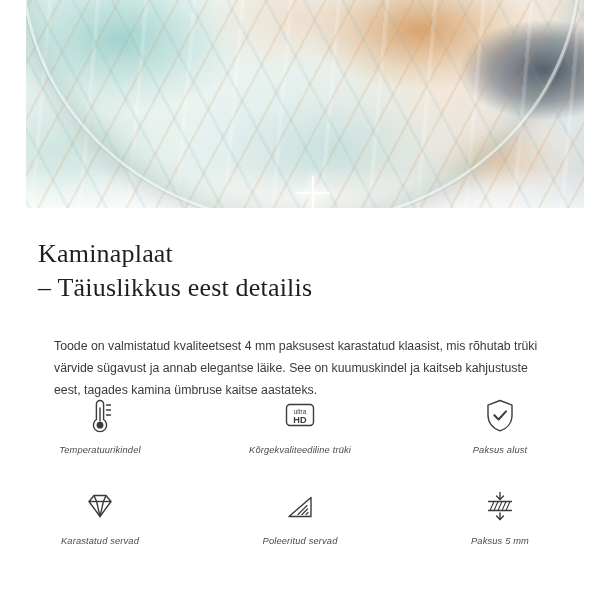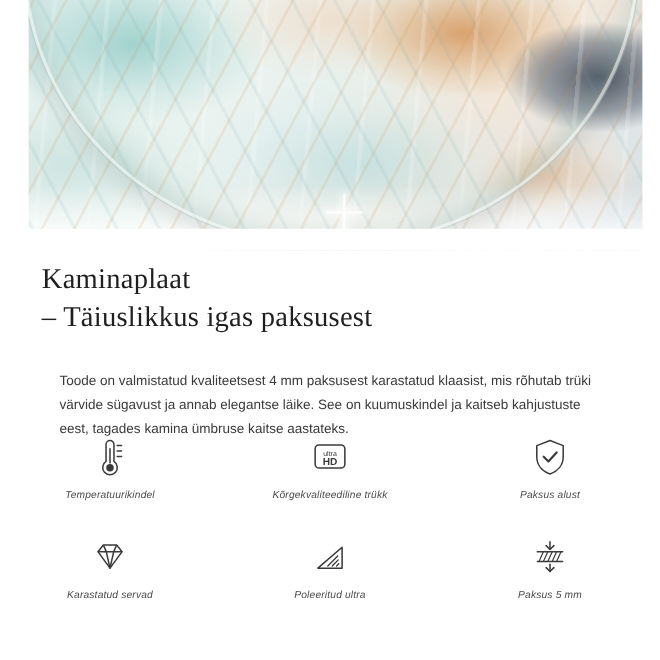--- a/index.html
+++ b/index.html
@@ -194,21 +194,21 @@
     <div class="hero-plate"></div>
     <div class="hero-mask-left"></div>
     <div class="hero-mask-right"></div>
     <div class="hero-mask-bottom"></div>
     <div class="hero-sparkle"></div>
   </div>
 
   <div class="content">
     <h1 class="headline">
       <span>Kaminaplaat</span>
-      <span class="line2">– Täiuslikkus igas paksusest</span>
+      <span class="line2">– Täiuslikkus eest detailis</span>
     </h1>
     <p class="body-copy">Toode on valmistatud kvaliteetsest 4 mm paksusest karastatud klaasist, mis rõhutab trüki värvide sügavust ja annab elegantse läike. See on kuumuskindel ja kaitseb kahjustuste eest, tagades kamina ümbruse kaitse aastateks.</p>
   </div>
 
   <div class="features">
 
     <div class="feature">
       <div class="feature-icon">
         <svg width="40" height="46" viewBox="0 0 40 46">
           <g fill="none" stroke="#3b3b3b" stroke-width="1.4" stroke-linecap="round">
@@ -223,21 +223,21 @@
     </div>
 
     <div class="feature">
       <div class="feature-icon">
         <svg width="46" height="46" viewBox="0 0 46 46">
           <rect x="9.5" y="12.5" width="27" height="21" rx="3.5" fill="none" stroke="#3b3b3b" stroke-width="1.4"></rect>
           <text x="23" y="22.3" text-anchor="middle" font-family="Liberation Sans, sans-serif" font-size="6.4" fill="#3b3b3b">ultra</text>
           <text x="23" y="30.6" text-anchor="middle" font-family="Liberation Sans, sans-serif" font-size="9.2" font-weight="bold" fill="#3b3b3b">HD</text>
         </svg>
       </div>
-      <div class="feature-label">Kõrgekvaliteediline trükk</div>
+      <div class="feature-label">Kõrgekvaliteediline trüki</div>
     </div>
 
     <div class="feature">
       <div class="feature-icon">
         <svg width="44" height="46" viewBox="0 0 44 46">
           <path d="M22 8.5l12 4.6v10.2c0 7.6-5 13.2-12 15.6-7-2.4-12-8-12-15.6V13.1L22 8.5z" fill="none" stroke="#3b3b3b" stroke-width="1.4" stroke-linejoin="round"></path>
           <path d="M16.3 23.2l4.3 4.3 7.4-8.2" fill="none" stroke="#3b3b3b" stroke-width="2" stroke-linecap="round" stroke-linejoin="round"></path>
         </svg>
       </div>
       <div class="feature-label">Paksus alust</div>
@@ -261,21 +261,21 @@
       <div class="feature-icon">
         <svg width="46" height="46" viewBox="0 0 46 46">
           <path d="M12 33.5h22V14.5L12 33.5z" fill="none" stroke="#3b3b3b" stroke-width="1.4" stroke-linejoin="round"></path>
           <g stroke="#3b3b3b" stroke-width="1.2" stroke-linecap="round">
             <path d="M21 31.5l9-9"></path>
             <path d="M25 31.5l5.5-5.5"></path>
             <path d="M29 31.5l2-2"></path>
           </g>
         </svg>
       </div>
-      <div class="feature-label">Poleeritud ultra</div>
+      <div class="feature-label">Poleeritud servad</div>
     </div>
 
     <div class="feature">
       <div class="feature-icon">
         <svg width="46" height="46" viewBox="0 0 46 46">
           <g stroke="#3b3b3b" stroke-width="1.4" stroke-linecap="round" fill="none">
             <path d="M23 9.5v6.5"></path>
             <path d="M19.5 13l3.5 3.5 3.5-3.5"></path>
             <path d="M23 36.5V30"></path>
             <path d="M19.5 33l3.5 3.5 3.5-3.5"></path>

